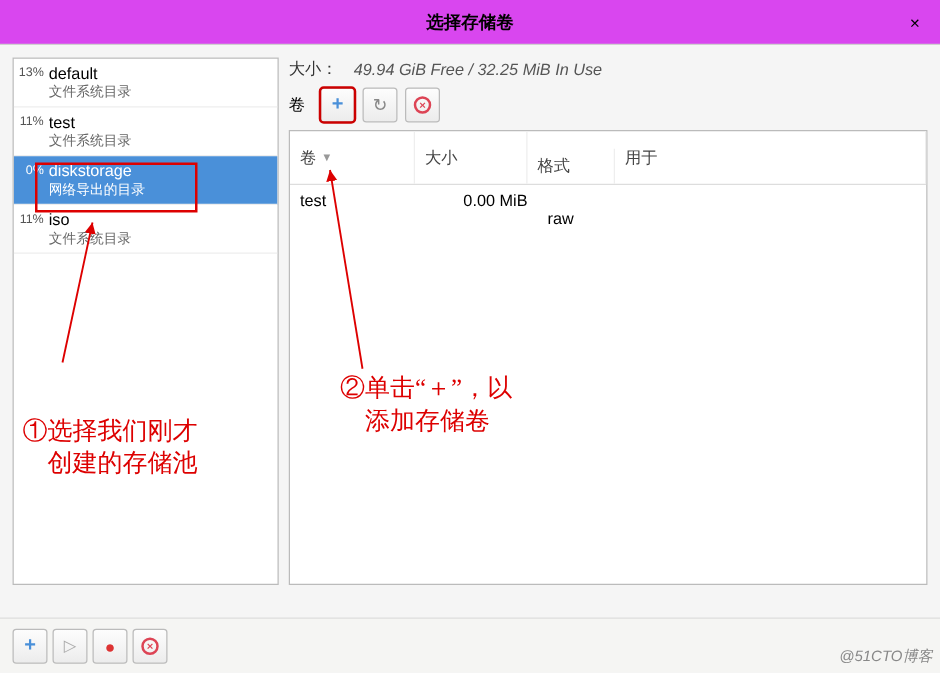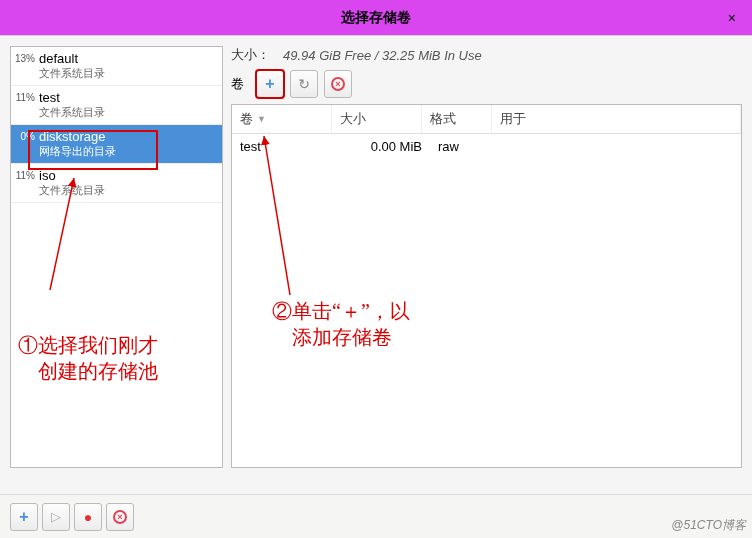--- a/index.html
+++ b/index.html
@@ -27,21 +27,21 @@
     .tool-btn { width: 28px; height: 28px; border: 1px solid #bbb; background: linear-gradient(#fdfdfd, #ececec); border-radius: 3px; display: inline-flex; align-items: center; justify-content: center; cursor: pointer; }
     .tool-btn.highlighted { outline: 2px solid #cc0000; outline-offset: -1px; }
     .plus-icon { color: #4a90d9; font-weight: bold; font-size: 16px; }
     .refresh-icon { color: #888; font-size: 14px; }
     .x-icon { width: 14px; height: 14px; border: 2px solid #d45; border-radius: 50%; display: flex; align-items: center; justify-content: center; font-size: 9px; color: #d45; font-weight: bold; }
     .vol-table { flex: 1; border: 1px solid #bbb; background: #fff; display: flex; flex-direction: column; }
     .vol-header { display: flex; border-bottom: 1px solid #ddd; }
     .vol-th { padding: 5px 8px; font-size: 13px; border-right: 1px solid #eee; color: #444; display: flex; align-items: center; gap: 4px; }
     .col-name { width: 100px; }
     .col-size { width: 90px; }
-    .col-fmt { width: 70px; }
+    .col-fmt { width: 70px; margin-top: 14px; }
     .col-use { flex: 1; }
     .sort-arrow { font-size: 9px; color: #999; }
     .vol-body-row { display: flex; padding: 5px 8px; font-size: 13px; }
     .footer { position: absolute; bottom: 0; left: 0; right: 0; height: 44px; border-top: 1px solid #ddd; background: #f5f5f3; display: flex; align-items: center; padding: 0 10px; }
     .footer-left { display: flex; gap: 4px; }
     .footer-right { margin-left: auto; display: flex; gap: 6px; }
     .text-btn { padding: 6px 12px; border: 1px solid #aaa; background: linear-gradient(#fdfdfd, #e8e8e8); border-radius: 3px; font-size: 13px; cursor: pointer; }
     .play-icon { color: #aaa; }
     .rec-icon { color: #d33; font-size: 14px; }
     .annot { position: absolute; color: #d00; font-size: 20px; font-family: "SimSun", serif; font-weight: normal; pointer-events: none; line-height: 1.3; }

